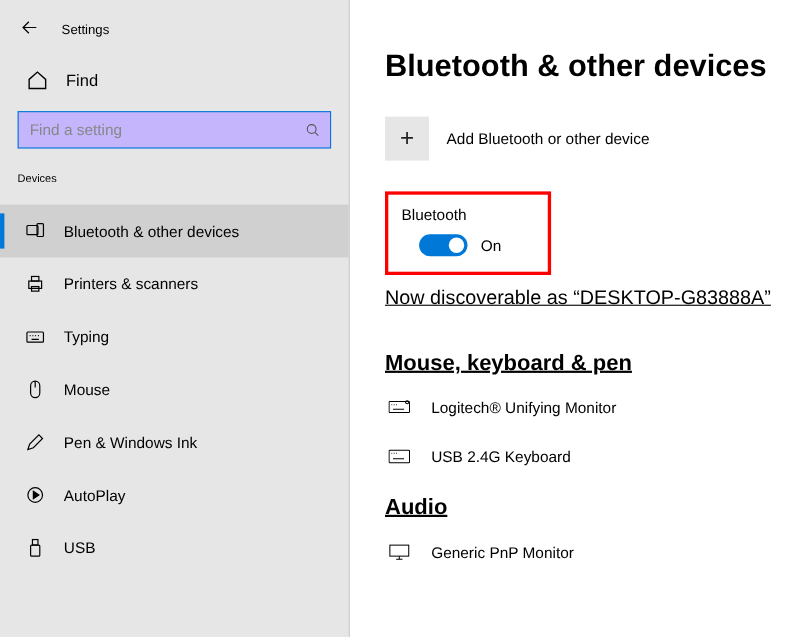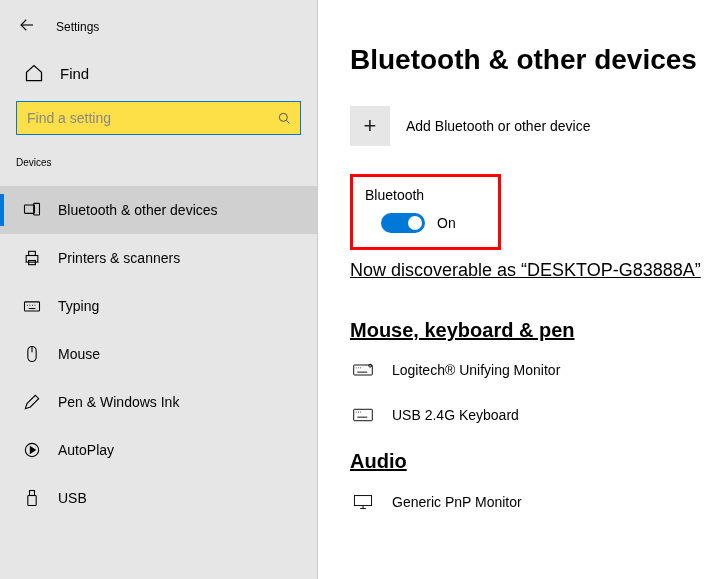--- a/index.html
+++ b/index.html
@@ -35,21 +35,21 @@
     display: flex;
     align-items: center;
     gap: 16px;
     padding: 10px 24px;
     font-size: 15px;
     cursor: pointer;
   }
   .search-box {
     margin: 8px 16px 12px 16px;
     border: 1px solid #0078d7;
-    background: #fde047;
+    background: #c4b5fd;
     display: flex;
     align-items: center;
     height: 34px;
     padding: 0 8px 0 10px;
   }
   .search-box input {
     flex: 1;
     border: none;
     outline: none;
     font-size: 14px;

